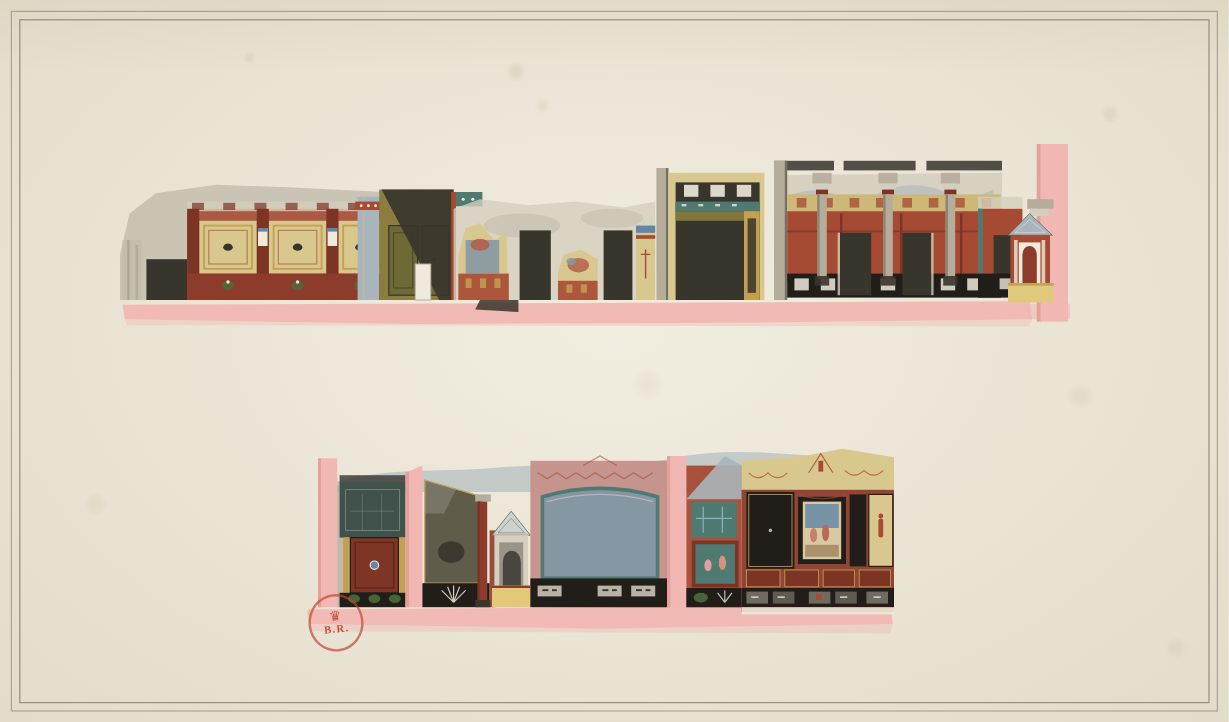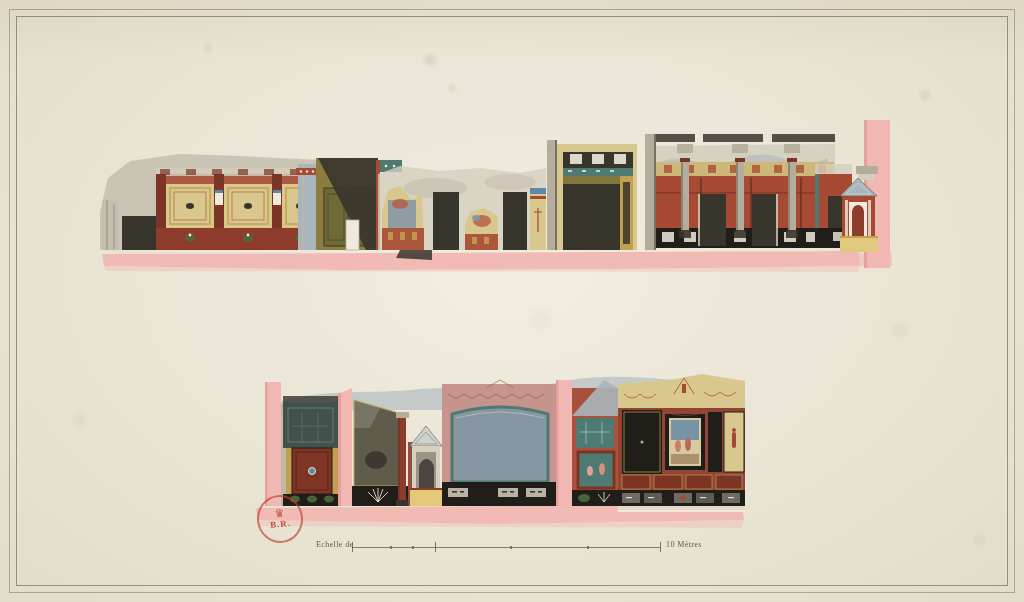--- a/index.html
+++ b/index.html
@@ -439,25 +439,13 @@
       </g>
       <rect x="368" y="138" width="127" height="6" fill="var(--white)" opacity="0.9"></rect>
     </g>
   </svg>
 
   <div class="stamp">
     <span class="stamp-crown">♛</span>
     <span class="stamp-letters">B.R.</span>
   </div>
 
-  <div class="scalebar">
-    <span class="lbl lbl-left">Echelle de</span>
-    <div class="sb-line"></div>
-    <div class="sb-tick maj" style="left:36px"></div>
-    <div class="sb-dot" style="left:74px"></div>
-    <div class="sb-dot" style="left:96px"></div>
-    <div class="sb-tick maj" style="left:119px"></div>
-    <div class="sb-dot" style="left:194px"></div>
-    <div class="sb-dot" style="left:271px"></div>
-    <div class="sb-tick maj" style="left:344px"></div>
-    <span class="lbl lbl-right">10 Mètres</span>
-  </div>
 </div>
 
 </body></html>

